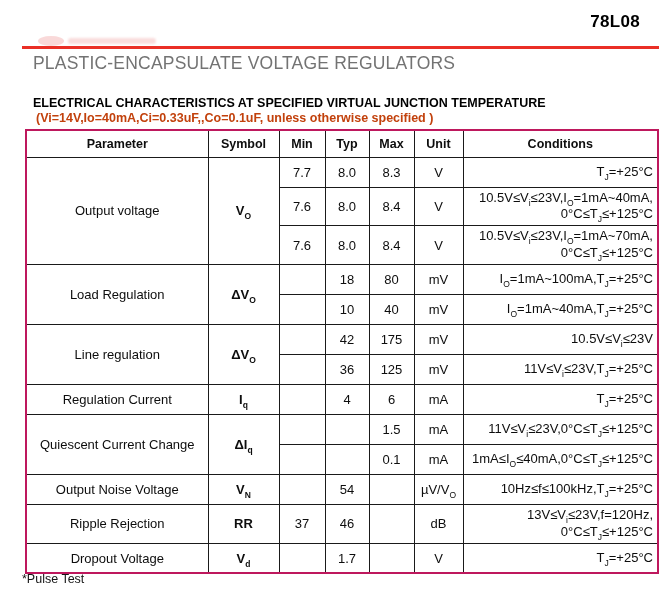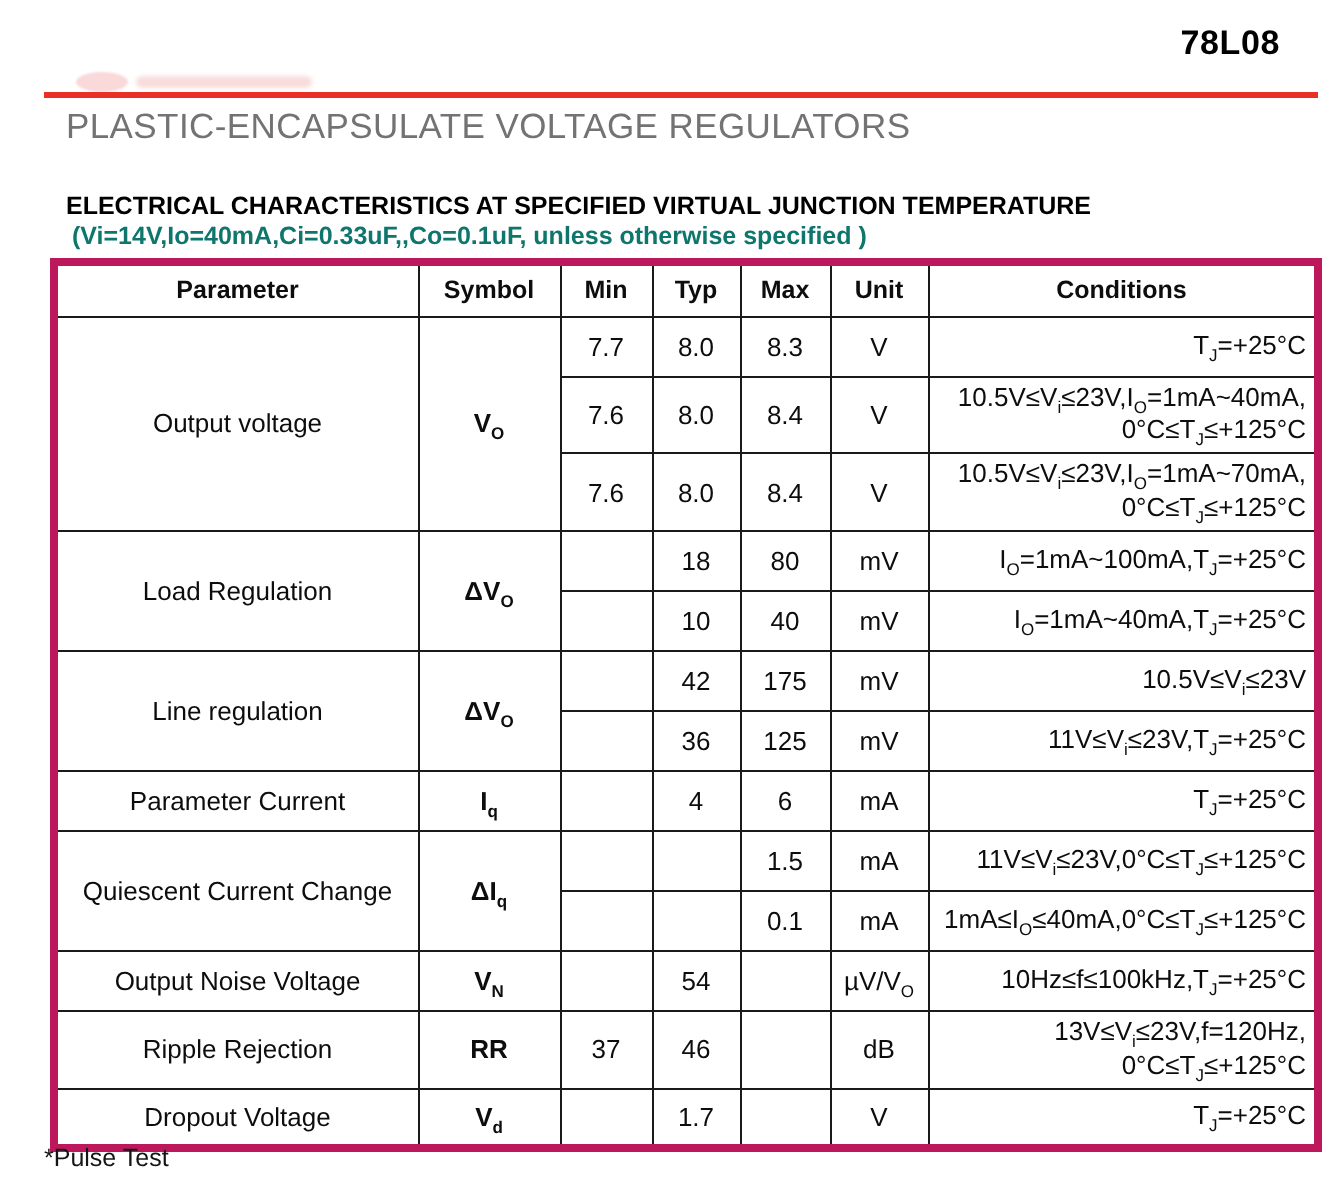--- a/index.html
+++ b/index.html
@@ -36,27 +36,27 @@
   .doc-title {
     position:absolute; left:33px; top:53px; margin:0;
     font-size:17.5px; font-weight:400; color:#737373; letter-spacing:0.2px;
   }
   .section-heading {
     position:absolute; left:33px; top:96px;
     font-size:12.5px; font-weight:bold; color:#000;
   }
   .section-subheading {
     position:absolute; left:36px; top:111px;
-    font-size:12.5px; font-weight:bold; color:#0f766e;
+    font-size:12.5px; font-weight:bold; color:#c2410c;
   }
 
   table.spec {
     position:absolute; left:25px; top:129px;
     border-collapse:collapse; table-layout:fixed; width:632px;
-    border:4px solid #be185d;
+    border:2px solid #be185d;
     padding-left:28px;
   }
   table.spec th, table.spec td {
     border:1px solid #1a1a1a;
     padding:2px 4px;
     font-size:13px; color:#0d0d0d;
     background:#fff;
   }
   table.spec thead tr { height:27px; }
   table.spec tbody tr { height:30px; }
@@ -167,21 +167,21 @@
           <td class="cell-conditions">10.5V≤V<sub>i</sub>≤23V</td>
         </tr>
         <tr>
           <td class="cell-min"></td>
           <td class="cell-typ">36</td>
           <td class="cell-max">125</td>
           <td class="cell-unit">mV</td>
           <td class="cell-conditions">11V≤V<sub>i</sub>≤23V,T<sub>J</sub>=+25°C</td>
         </tr>
         <tr>
-          <td class="cell-param">Parameter Current</td>
+          <td class="cell-param">Regulation Current</td>
           <td class="cell-symbol">I<sub>q</sub></td>
           <td class="cell-min"></td>
           <td class="cell-typ">4</td>
           <td class="cell-max">6</td>
           <td class="cell-unit">mA</td>
           <td class="cell-conditions">T<sub>J</sub>=+25°C</td>
         </tr>
         <tr>
           <td class="cell-param" rowspan="2">Quiescent Current Change</td>
           <td class="cell-symbol" rowspan="2">ΔI<sub>q</sub></td>

